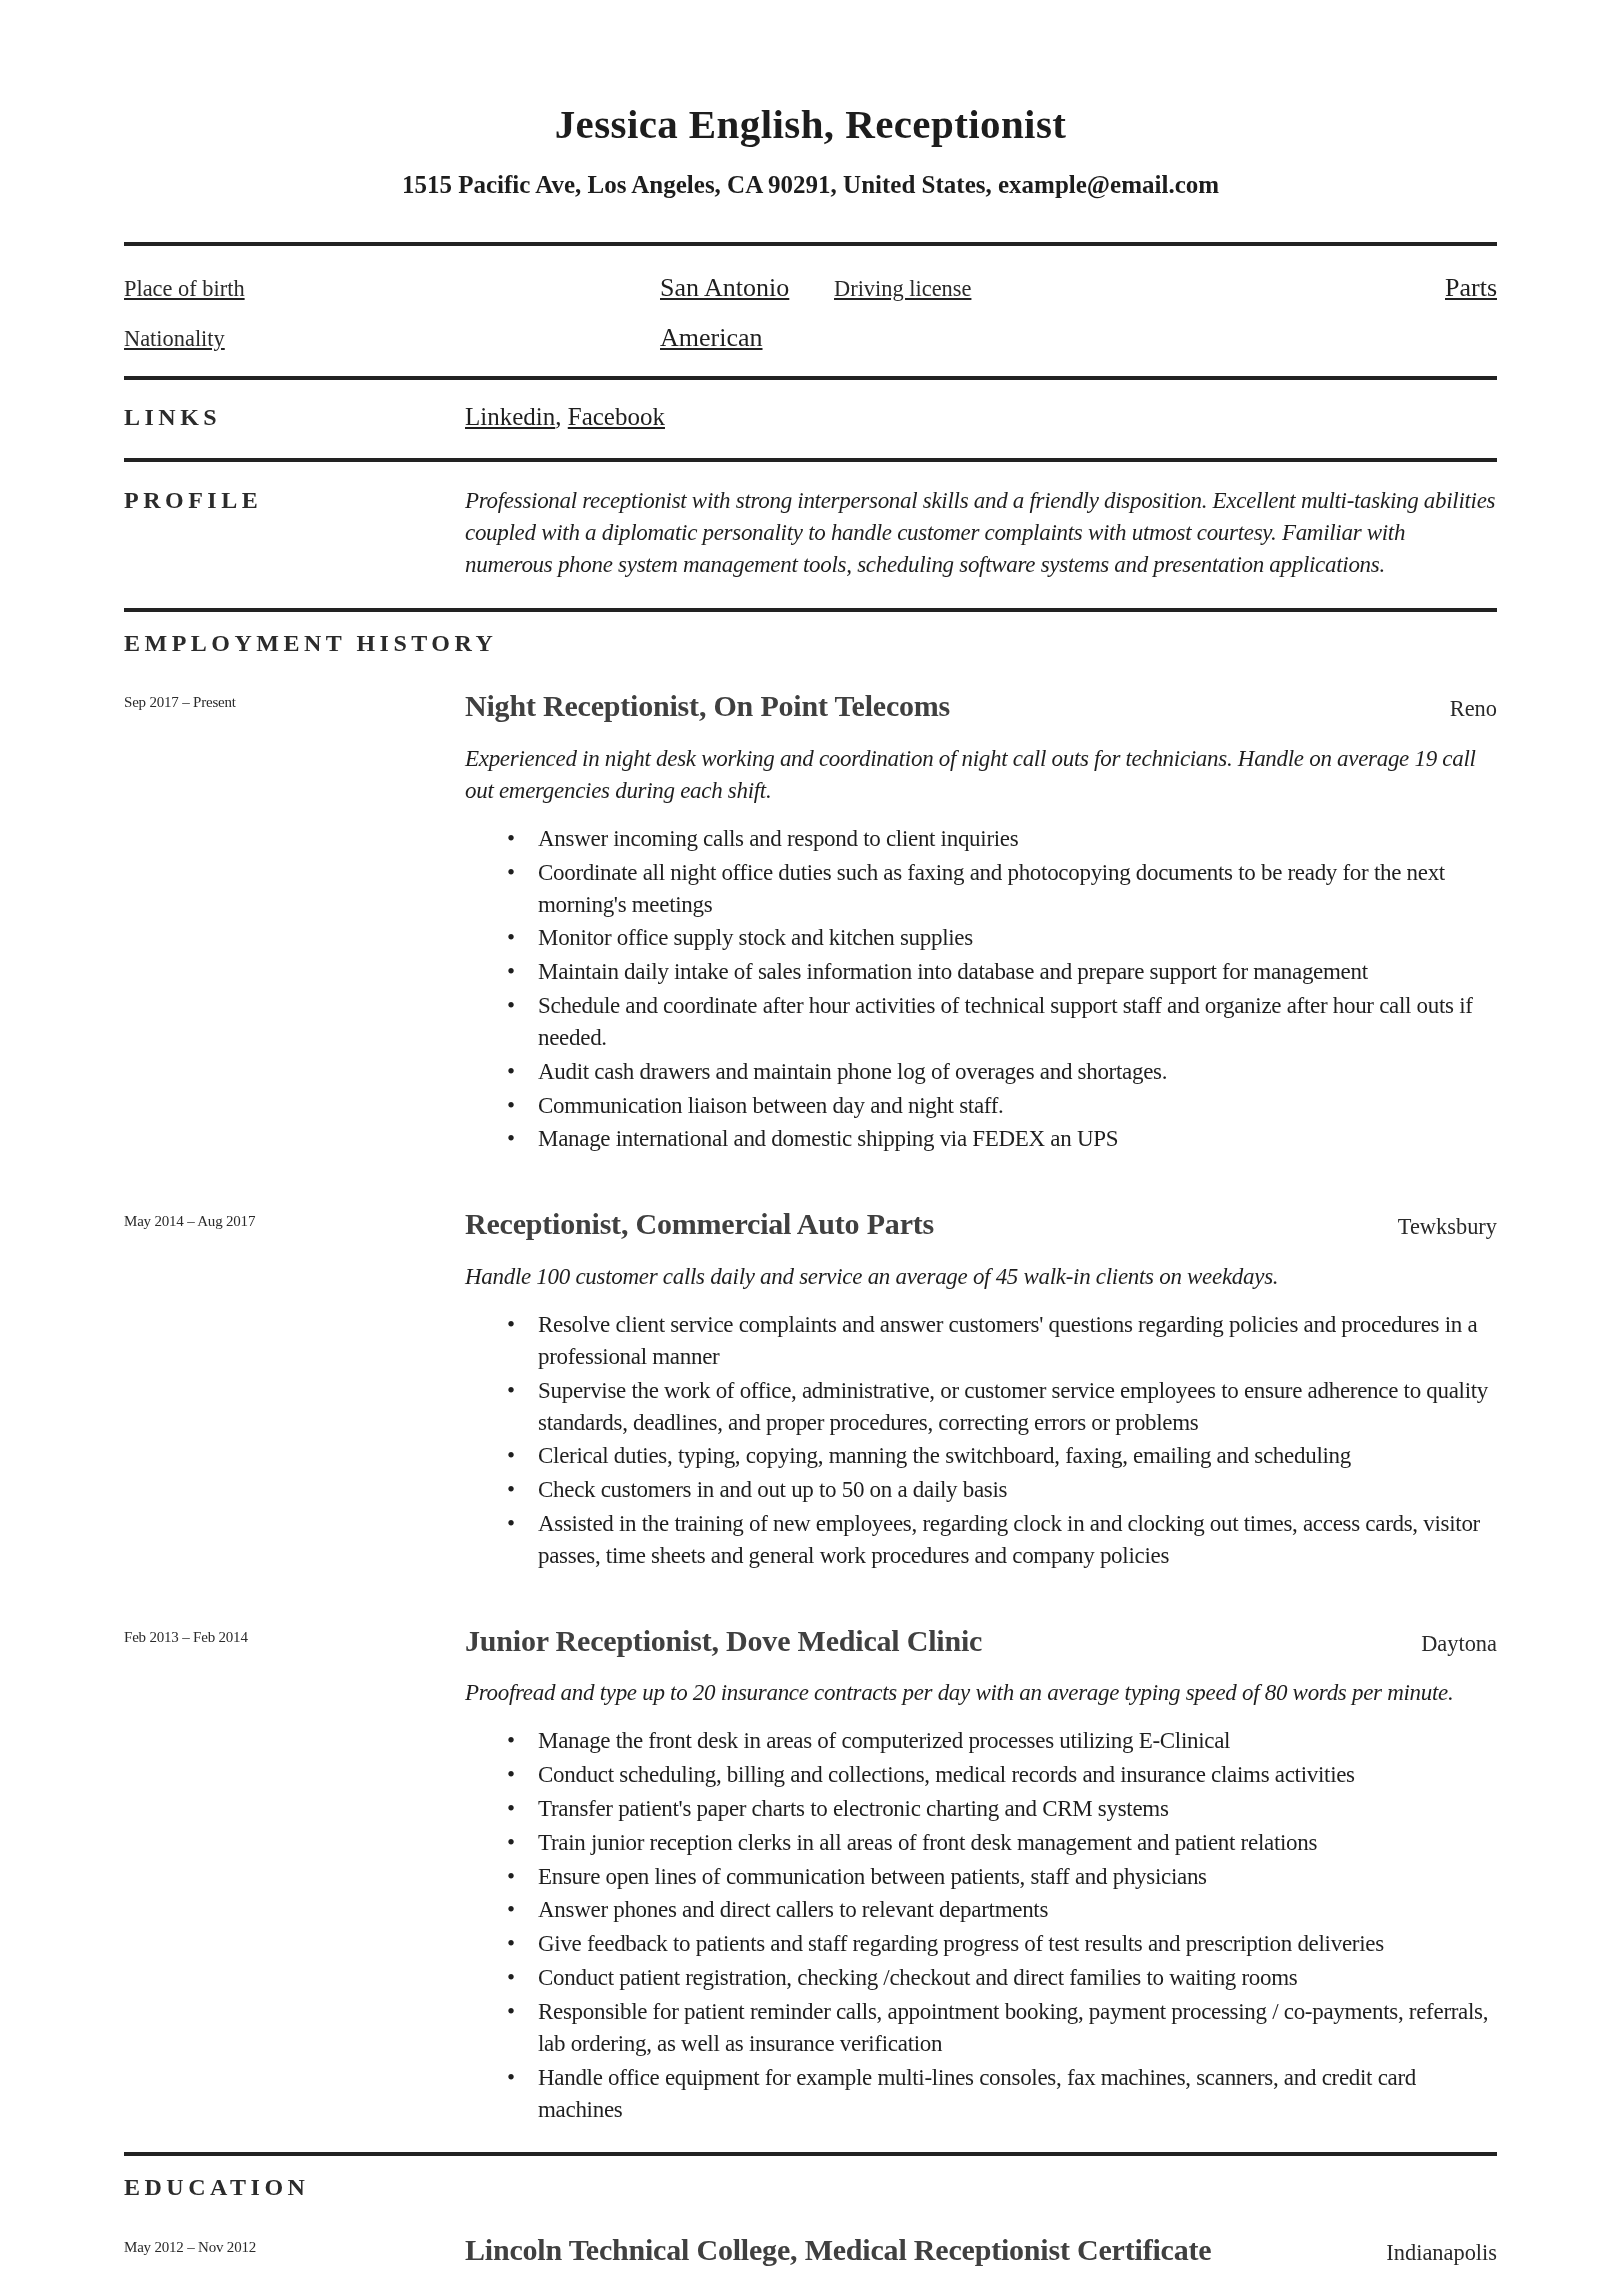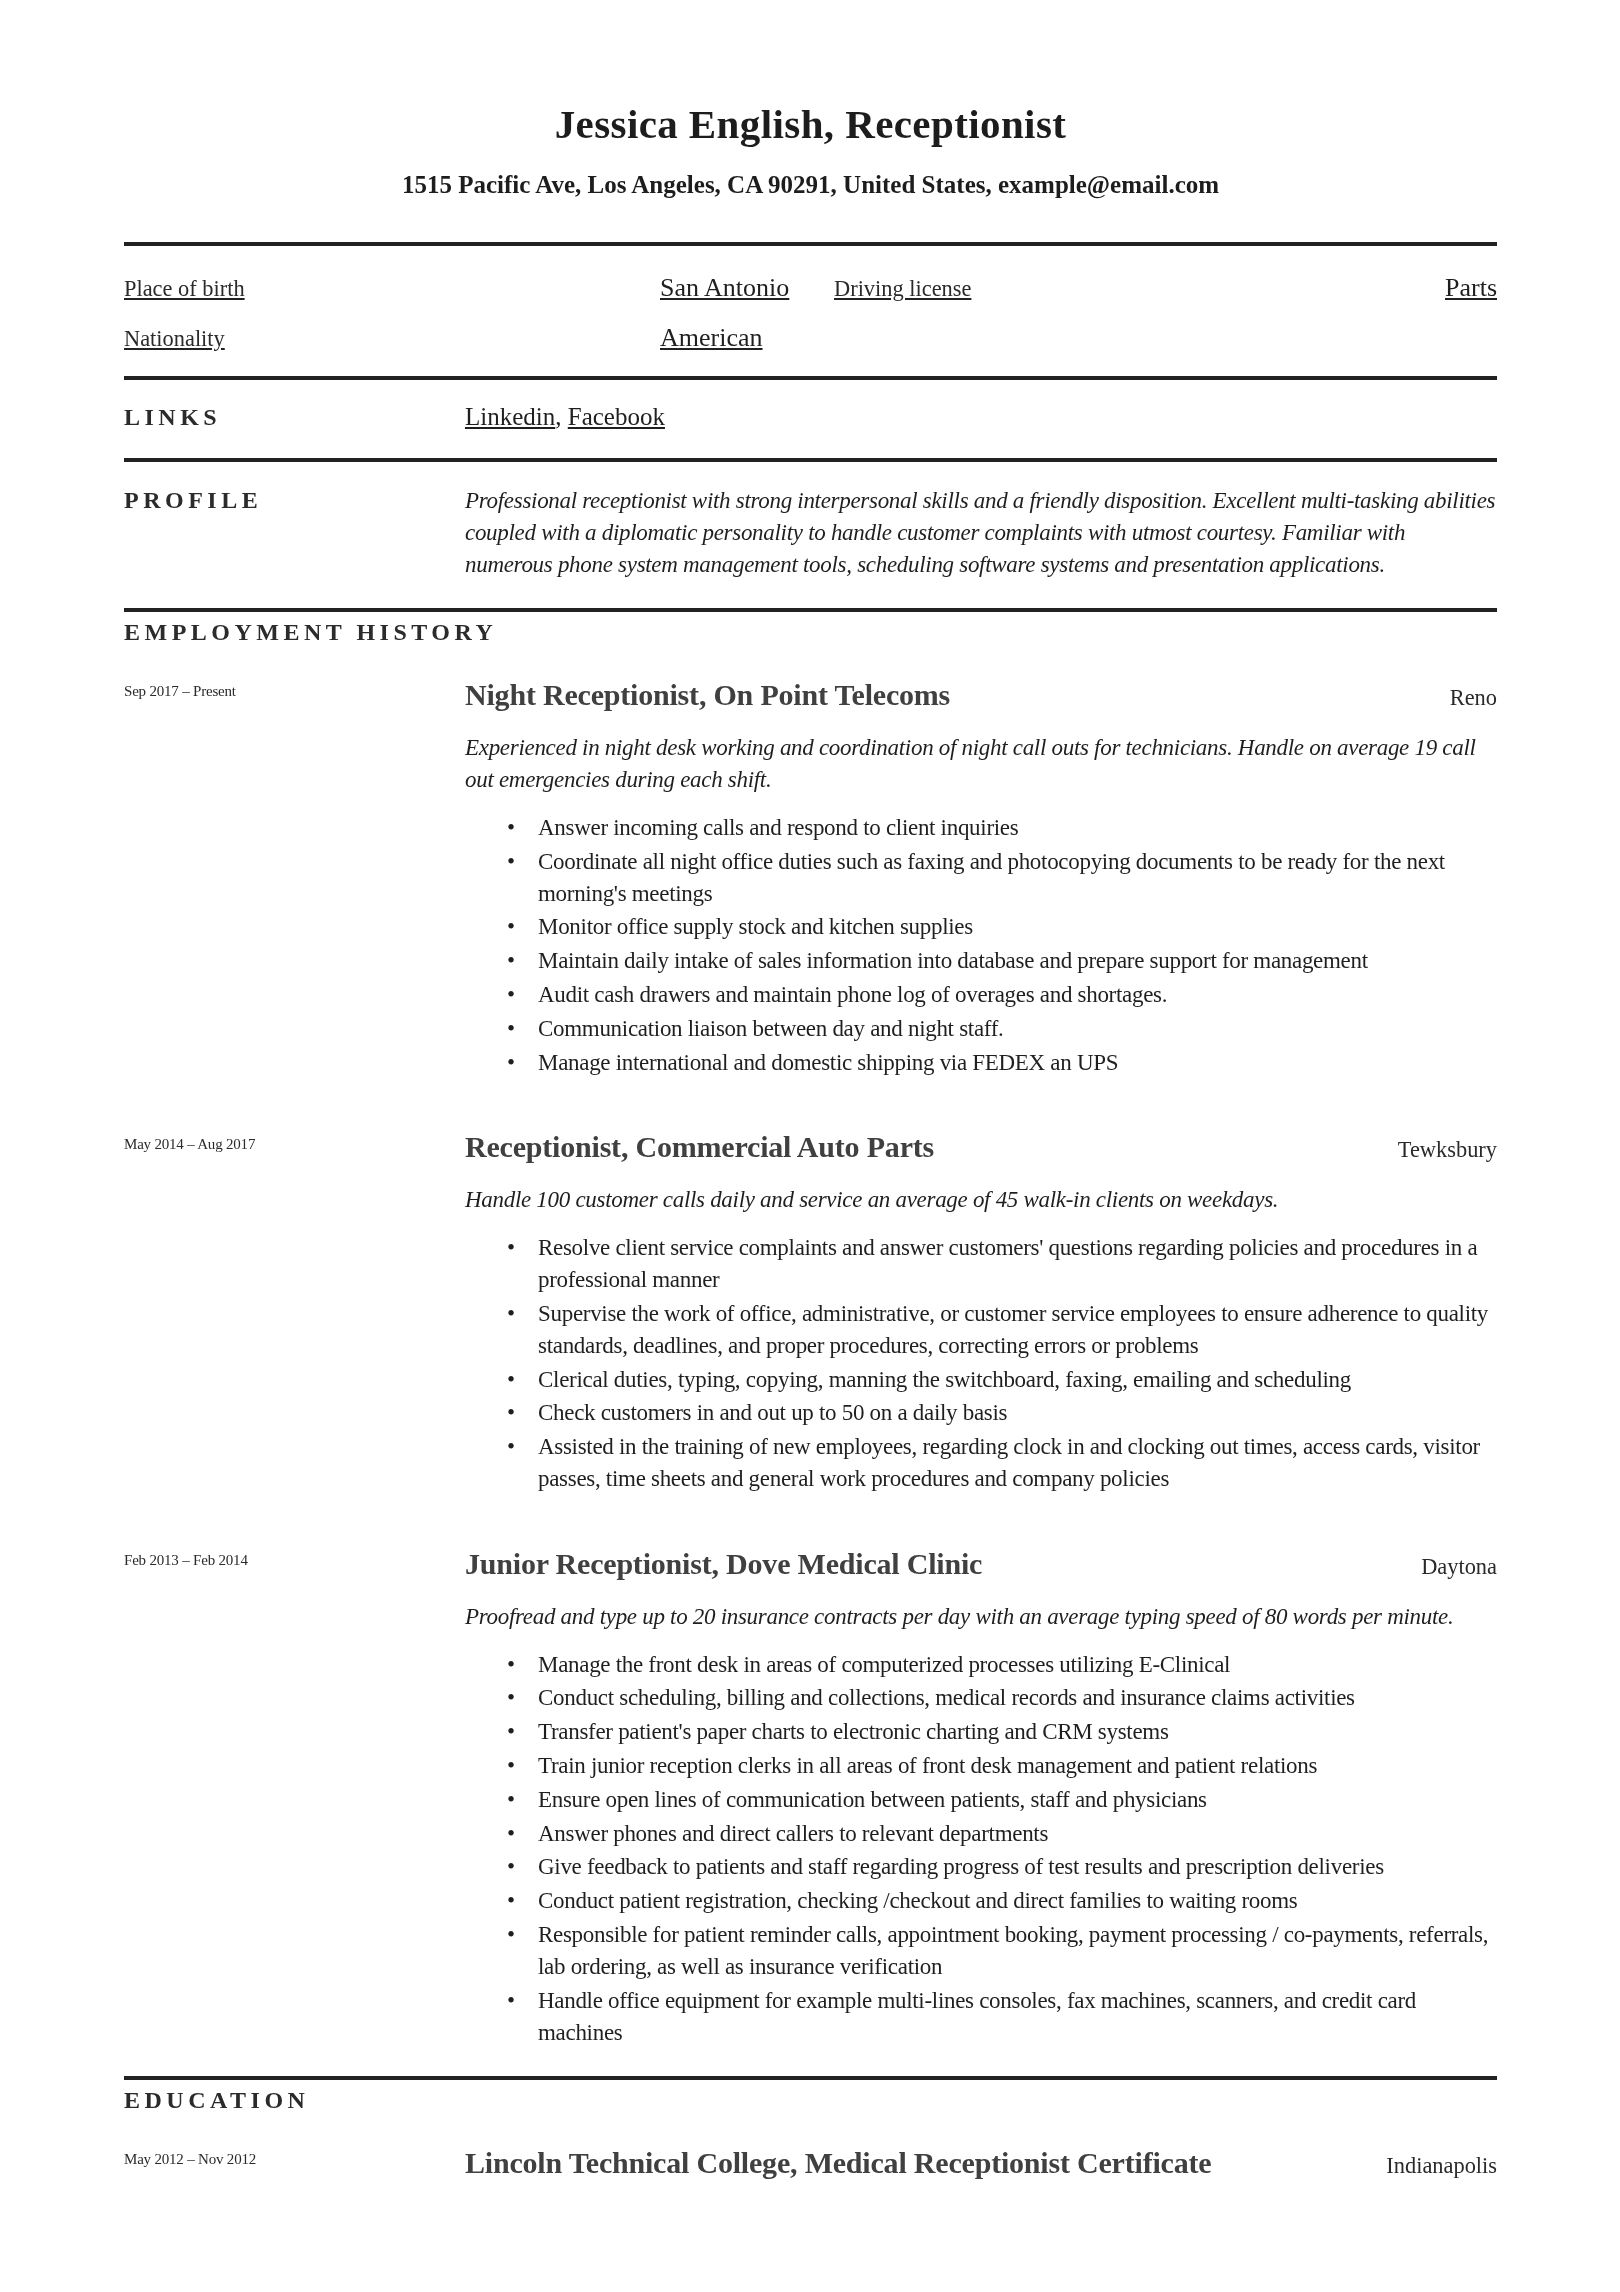--- a/index.html
+++ b/index.html
@@ -83,21 +83,21 @@
   .links-line { font-size: 25px; }
   .links-line a {
     color: #1f1f1f;
     text-decoration: underline;
     cursor: pointer;
   }
 
   
   .sec-stack {
     border-top: 4.5px solid #222222;
-    padding: 7px 0 25px 0;
+    padding: 18px 0 25px 0;
   }
   .sec-stack h2.shead { display: block; margin: 0 0 32px 0; }
 
   .entry {
     display: grid;
     grid-template-columns: 341px 1fr;
     margin-bottom: 50px;
   }
   .entry:last-child { margin-bottom: 0; }
   .edates {
@@ -195,20 +195,21 @@
           <span class="etitle">Night Receptionist, On Point Telecoms</span>
           <span class="elocation">Reno</span>
         </div>
         <div class="body-text italic esummary">Experienced in night desk working and coordination of night call outs for technicians. Handle on average 19 call out emergencies during each shift.</div>
         <ul class="bullets">
 
         <li>Answer incoming calls and respond to client inquiries</li>
             <li>Coordinate all night office duties such as faxing and photocopying documents to be ready for the next morning's meetings</li>
             <li>Monitor office supply stock and kitchen supplies</li>
             <li>Maintain daily intake of sales information into database and prepare support for management</li>
+            <li>Schedule and coordinate after hour activities of technical support staff and organize after hour call outs if needed.</li>
             <li>Audit cash drawers and maintain phone log of overages and shortages.</li>
             <li>Communication liaison between day and night staff.</li>
             <li>Manage international and domestic shipping via FEDEX an UPS</li>
           </ul>
       </div>
     </div>
 
     <div class="entry">
       <div class="edates">May 2014 – Aug 2017</div>
       <div>

